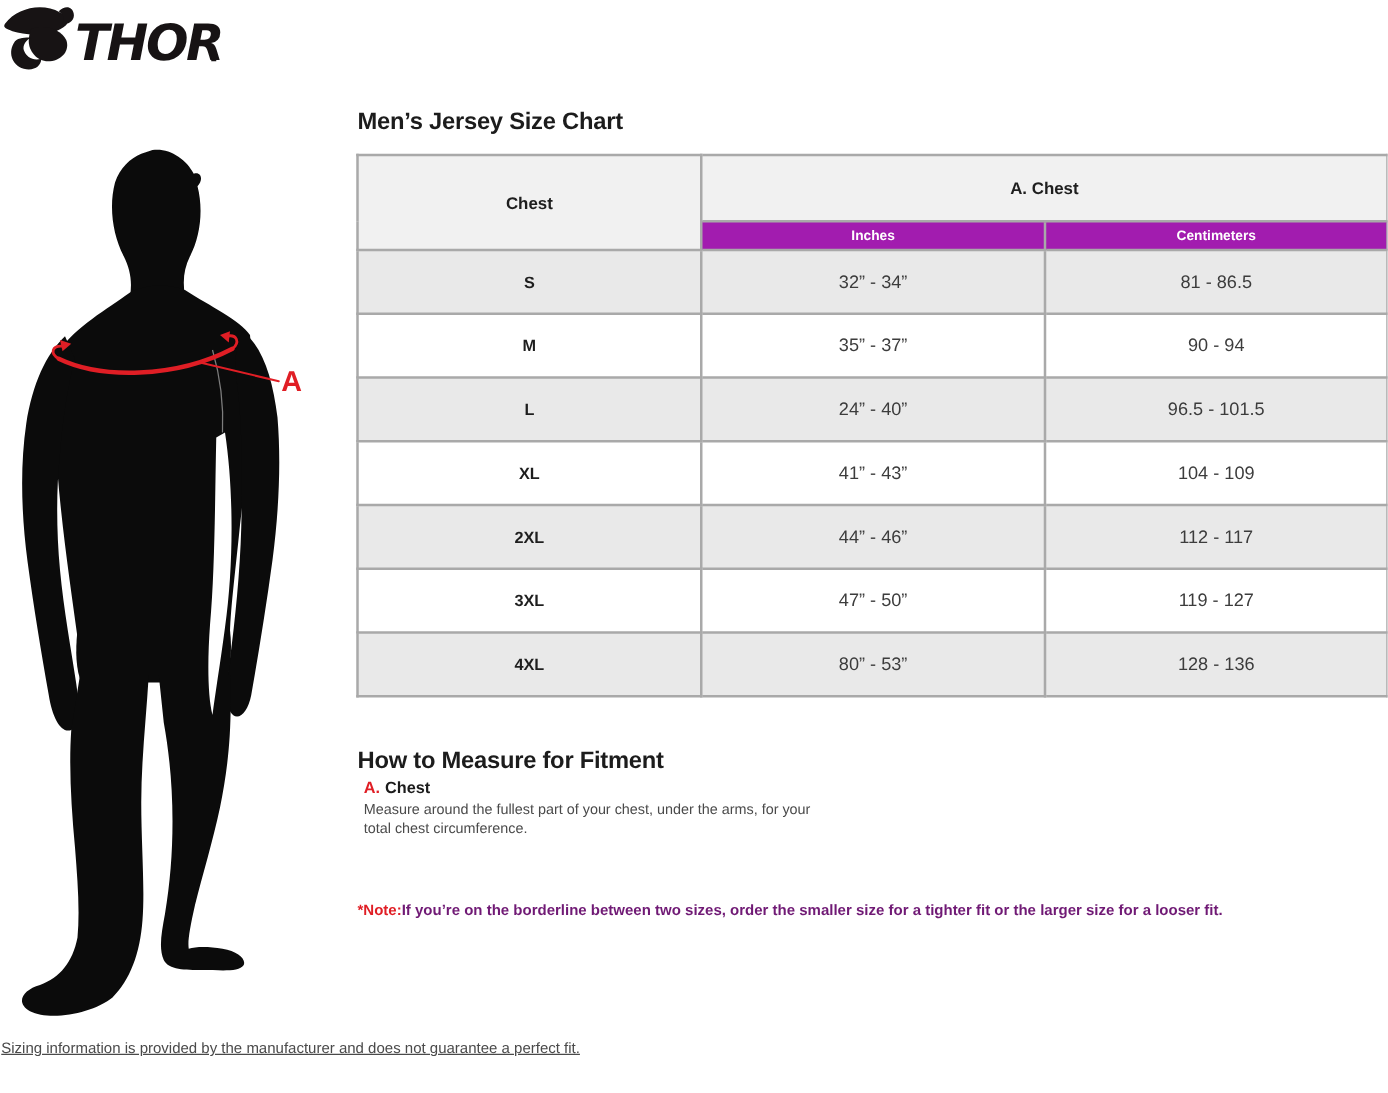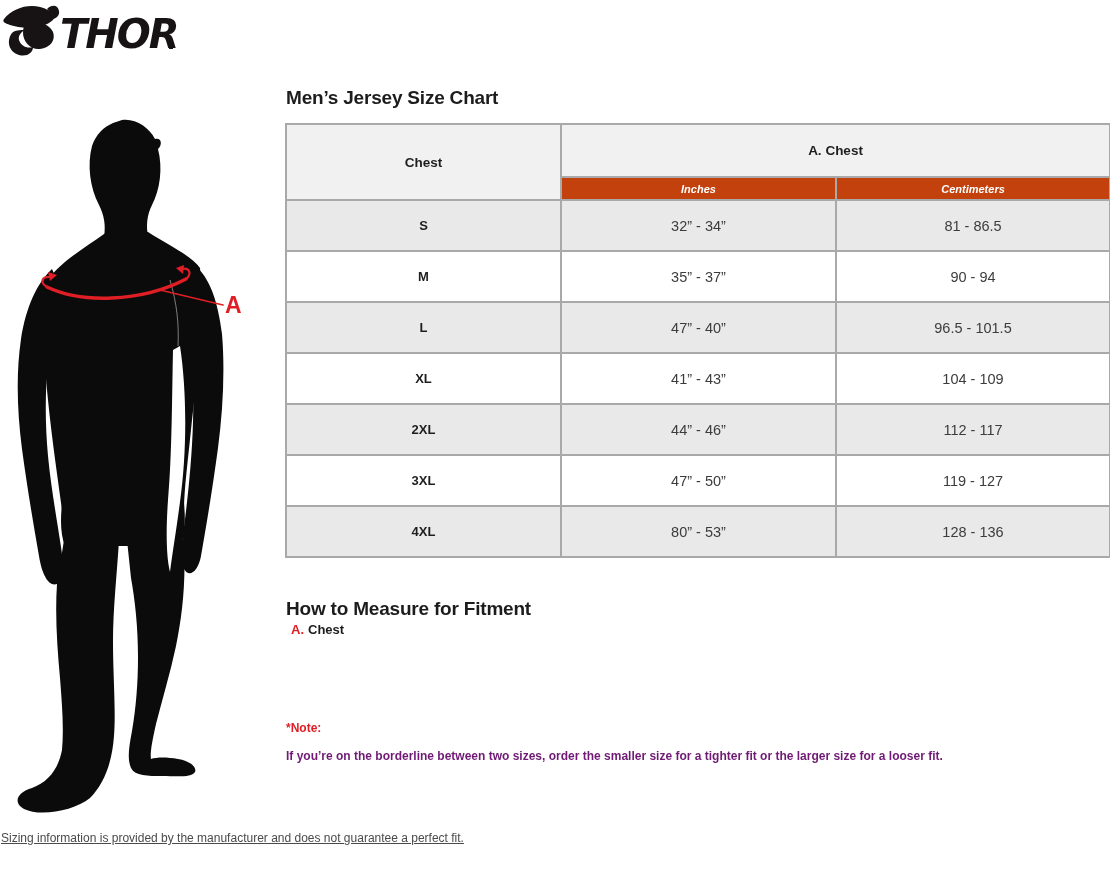--- a/index.html
+++ b/index.html
@@ -45,41 +45,41 @@
     text-align: center; vertical-align: middle;
     padding: 0;
   }
   .head-cell {
     background: #f1f1f1;
     font-size: 13.5px; font-weight: bold; color: #1e1e1e;
   }
   .size-head { height: 74px; }
   .chest-head { height: 51px; }
   .sub-head {
-    background: #c2410c; color: #ffffff;
+    background: #a21caf; color: #ffffff;
     font-size: 11px; font-weight: bold;
-    height: 21px; font-stretch: condensed; font-style: italic;
+    height: 21px; font-stretch: condensed;
   }
   .chart-table tbody tr { height: 51px; }
   .chart-table tbody tr:nth-child(odd)  { background: #e9e9e9; }
   .chart-table tbody tr:nth-child(even) { background: #ffffff; }
   .size-cell  { font-size: 13px; font-weight: bold; color: #1e1e1e; }
   .value-cell { font-size: 14.5px; color: #3c3c3c; }
   
   .measure-item { position: absolute; left: 291px; top: 622px; }
   .measure-item-head { font-size: 13px; font-weight: bold; color: #1c1c1c; }
   .measure-key { color: #e01e25; margin-right: 4px; }
   .measure-desc {
     margin-top: 4px; width: 378px;
     font-size: 11.5px; line-height: 15px; color: #4a4a4a;
   }
   
   .note-row {
     position: absolute; left: 286px; top: 721px;
-    display: flex; gap: 14px; align-items: baseline; flex-direction: column;
+    display: flex; align-items: baseline;
   }
   .note-label {
     font-size: 12px; font-weight: bold; color: #e01e25;
     font-stretch: condensed;
   }
   .note-text {
     font-size: 12px; font-weight: bold; color: #701a75;
     font-stretch: condensed;
   }
   
@@ -177,21 +177,21 @@
       <td class="value-cell">32” - 34”</td>
       <td class="value-cell">81 - 86.5</td>
     </tr>
     <tr>
       <td class="size-cell">M</td>
       <td class="value-cell">35” - 37”</td>
       <td class="value-cell">90 - 94</td>
     </tr>
     <tr>
       <td class="size-cell">L</td>
-      <td class="value-cell">47” - 40”</td>
+      <td class="value-cell">24” - 40”</td>
       <td class="value-cell">96.5 - 101.5</td>
     </tr>
     <tr>
       <td class="size-cell">XL</td>
       <td class="value-cell">41” - 43”</td>
       <td class="value-cell">104 - 109</td>
     </tr>
     <tr>
       <td class="size-cell">2XL</td>
       <td class="value-cell">44” - 46”</td>
@@ -209,20 +209,21 @@
     </tr>
   </tbody>
 </table>
 
 <div class="measure-title">How to Measure for Fitment</div>
 
 <div class="measure-item">
   <div class="measure-item-head">
     <span class="measure-key">A.</span><span>Chest</span>
   </div>
+  <div class="measure-desc">Measure around the fullest part of your chest, under the arms, for your total chest circumference.</div>
 </div>
 
 <div class="note-row">
   <span class="note-label">*Note:</span>
   <span class="note-text">If you’re on the borderline between two sizes, order the smaller size for a tighter fit or the larger size for a looser fit.</span>
 </div>
 
 <div class="footer">
   <div>Sizing information is provided by the manufacturer and does not guarantee a perfect fit.</div>
 </div>

